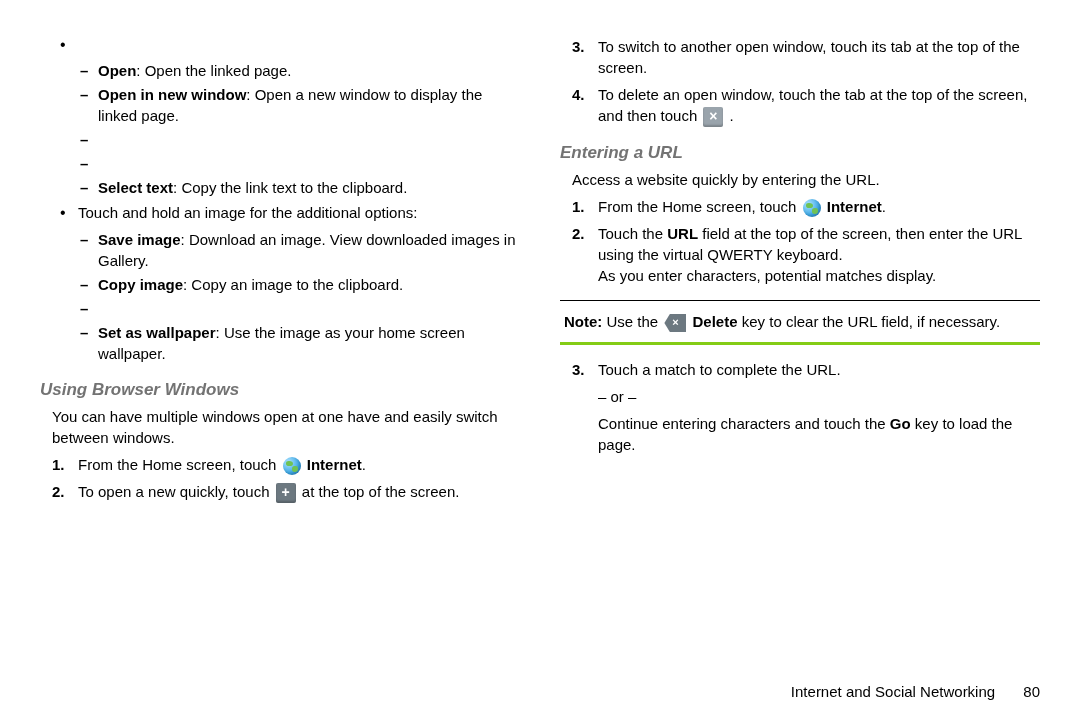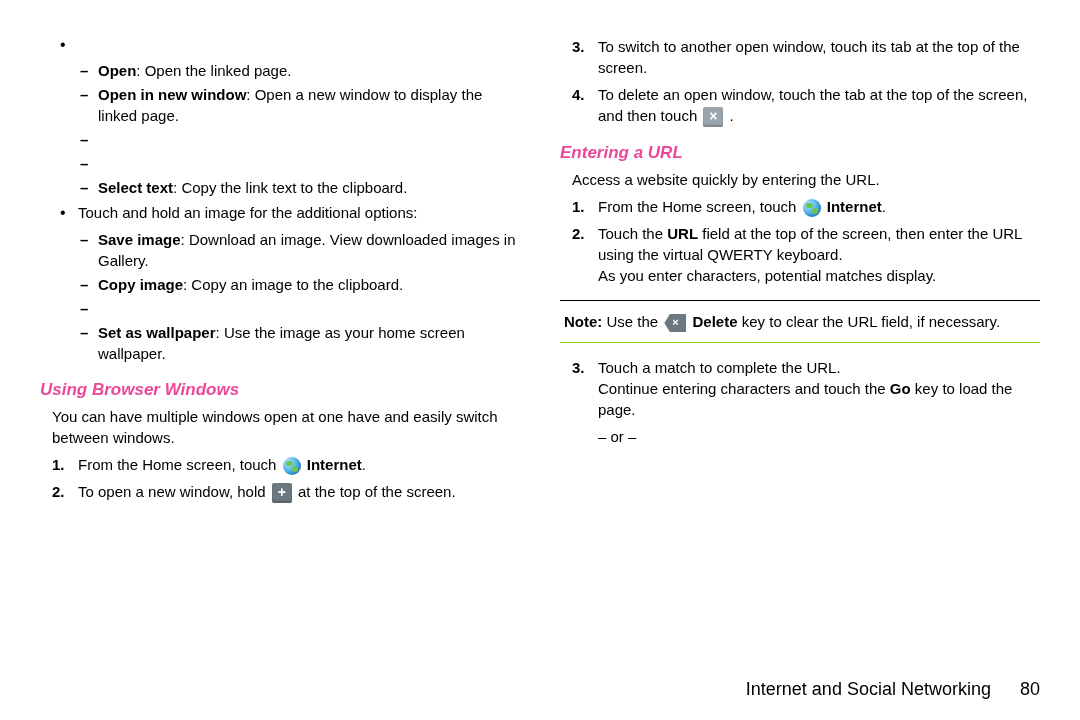--- a/index.html
+++ b/index.html
@@ -28,21 +28,21 @@
   .bullet-row { display:flex; margin:4px 0 4px 20px; }
   .bullet-row .mark { width:18px; flex-shrink:0; font-size:16px; }
   .dash-row { display:flex; margin:3px 0 3px 40px; }
   .dash-row .mark { width:18px; flex-shrink:0; font-weight:bold; }
   .numitem { display:flex; margin:6px 0 6px 12px; }
   .numitem .num { width:26px; flex-shrink:0; font-weight:bold; }
   .numitem .body { flex:1; }
   .heading {
     font-weight: bold;
     font-style: italic;
-    color: #ec4899;
+    color: #737373;
     font-size: 17px;
     margin: 14px 0 4px 0;
     font-family: Arial, Helvetica, sans-serif;
   }
   b { font-weight: bold; }
   .icon {
     display:inline-block;
     vertical-align:middle;
     margin: 0 2px;
   }
@@ -89,28 +89,28 @@
     clip-path: polygon(25% 0, 100% 0, 100% 100%, 25% 100%, 0 50%);
     display:inline-flex;
     align-items:center;
     justify-content:center;
     color:#fff;
     font-size:11px;
     font-weight:bold;
   }
   .note-box{
     border-top:1px solid #000;
-    border-bottom:1px solid #84cc16;
+    border-bottom:3px solid #84cc16;
     padding:10px 4px;
     margin:14px 0;
   }
   .footer{
     text-align:right;
     padding-top:20px;
-    font-size:18px;
+    font-size:15px;
   }
   .footer .pg{ margin-left:24px; }
 </style>
 </head>
 <body>
 
 <div class="cols">
 
   <div class="col">
     <div class="bullet-row narrow">
@@ -167,21 +167,21 @@
       <div class="body">
         <span>From the Home screen, touch </span>
         <span class="icon globe"></span>
         <b> Internet</b><span>.</span>
       </div>
     </div>
 
     <div class="numitem">
       <div class="num">2.</div>
       <div class="body">
-        <span>To open a new window, hold </span>
+        <span>To open a new quickly, touch </span>
         <span class="icon sq dark">+</span>
         <span> at the top of the screen.</span>
       </div>
     </div>
   </div>
 
   <div class="col">
     <div class="numitem">
       <div class="num">3.</div>
       <div class="body">To switch to another open window, touch its tab at the top of the screen.</div>
@@ -218,24 +218,24 @@
     <div class="note-box">
       <b>Note:</b><span> Use the </span>
       <span class="icon backx">×</span>
       <b> Delete</b><span> key to clear the URL field, if necessary.</span>
     </div>
 
     <div class="numitem">
       <div class="num">3.</div>
       <div class="body">
         <div>Touch a match to complete the URL.</div>
+        <div style="margin:6px 0">– or –</div>
         <div>
           <span>Continue entering characters and touch the </span><b>Go</b><span> key to load the page.</span>
         </div>
-        <div style="margin:6px 0">– or –</div>
       </div>
     </div>
   </div>
 </div>
 
 <div class="footer">
   <span>Internet and Social Networking</span>
   <span class="pg">80</span>
 </div>
 

